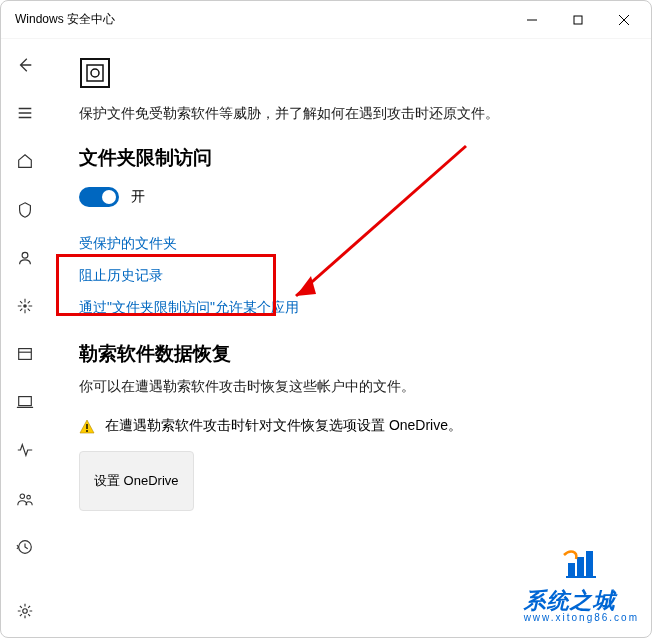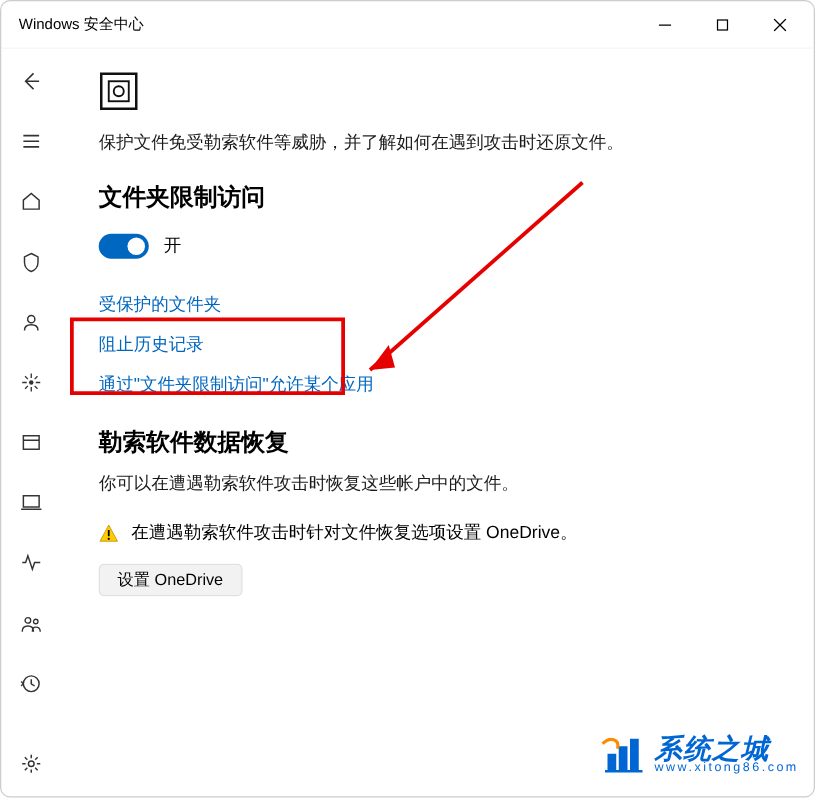--- a/index.html
+++ b/index.html
@@ -150,21 +150,21 @@
     .warning-icon {
       width: 16px;
       height: 16px;
       flex-shrink: 0;
       margin-top: 2px;
     }
     .warning-text { font-size: 14px; }
     .btn {
       background: #f2f2f2;
       border: 1px solid #e1e1e1;
-      padding: 3px 14px;
+      padding: 20px 14px;
       font-size: 13px;
       border-radius: 4px;
       cursor: pointer;
       margin-bottom: 31px;
     }
     
     .red-box {
       position: absolute;
       border: 3px solid #e60000;
       pointer-events: none;
@@ -174,20 +174,21 @@
       pointer-events: none;
     }
     .watermark {
       position: absolute;
       right: 12px;
       bottom: 14px;
       display: flex;
       align-items: center;
       gap: 6px;
       pointer-events: none;
+      flex-direction: column;
     }
     .wm-text {
       display: flex;
       flex-direction: column;
       line-height: 1.05;
     }
     .wm-main {
       font-size: 22px;
       font-weight: 900;
       font-style: italic;

